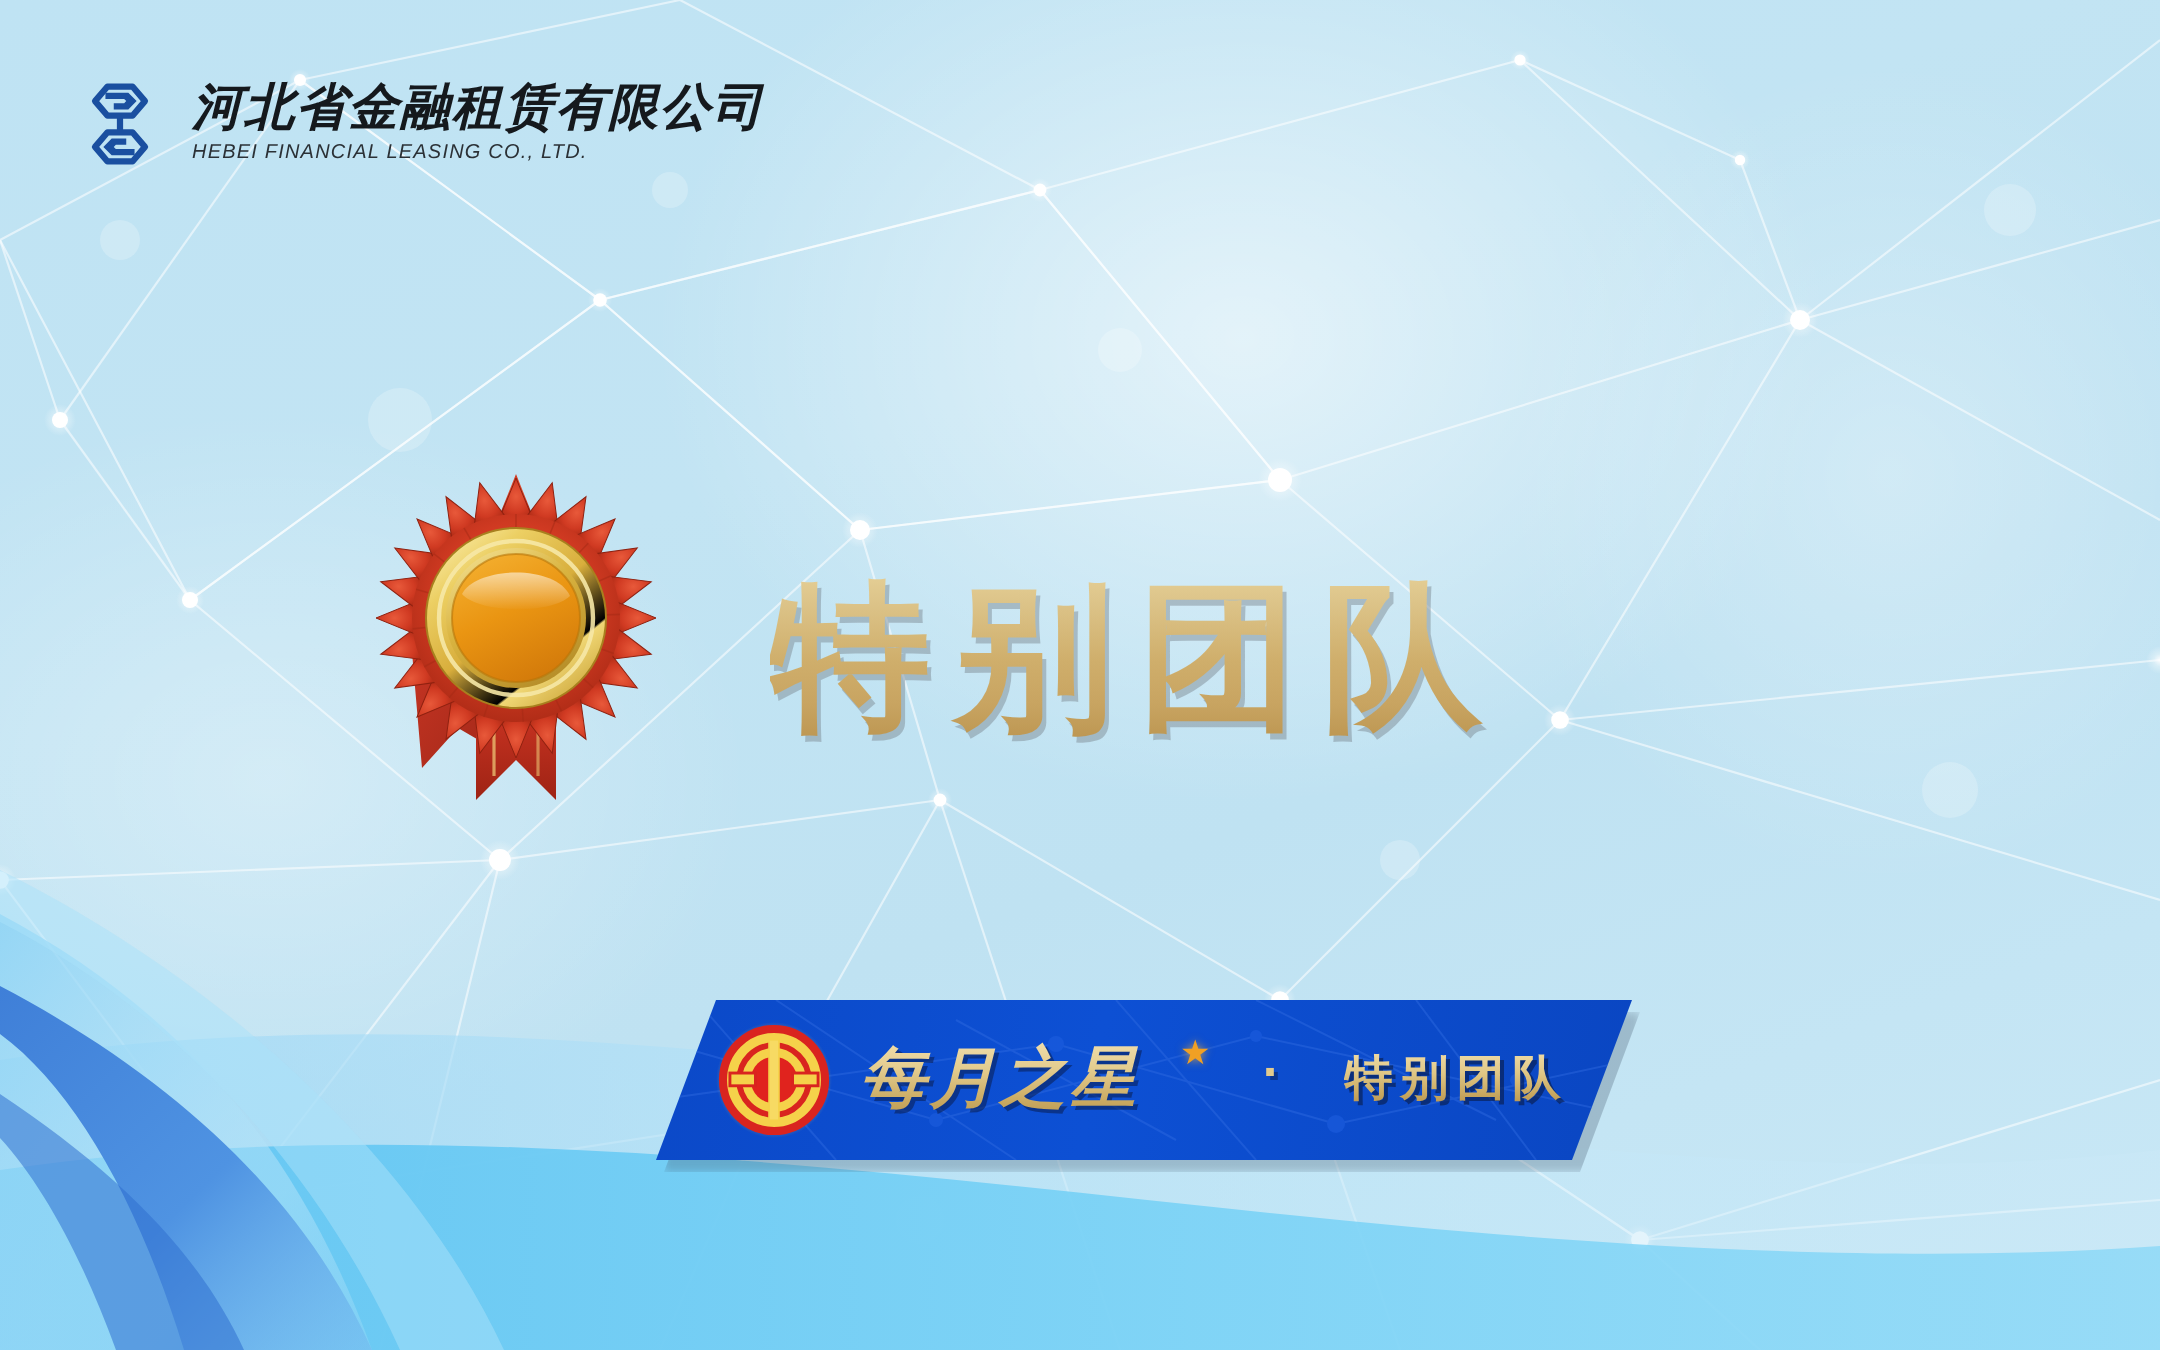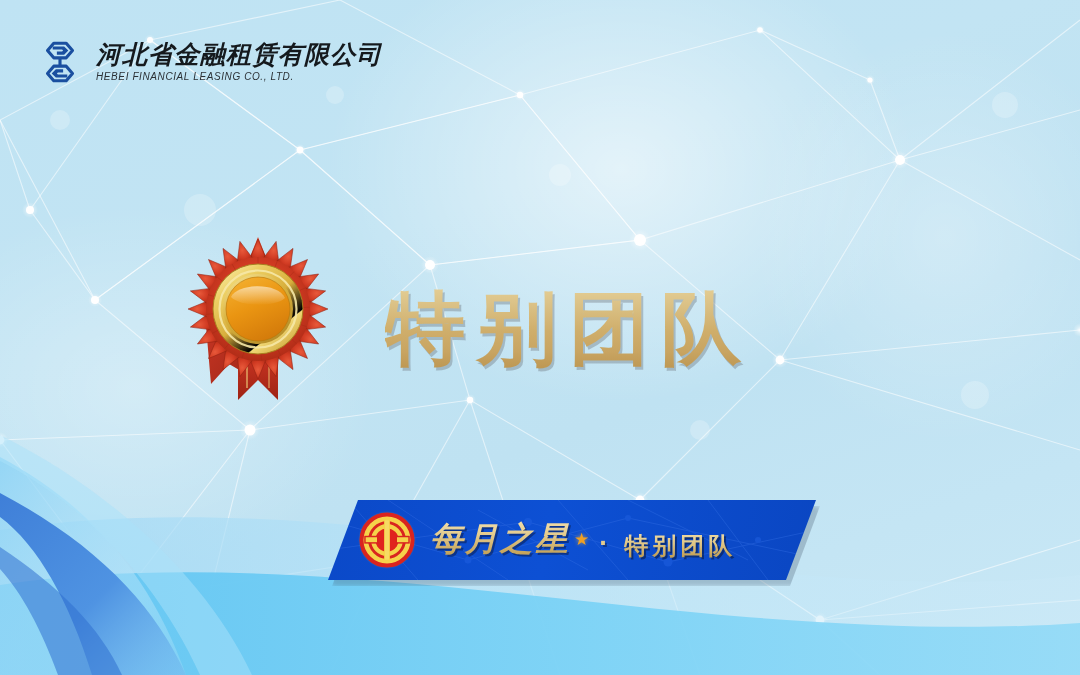--- a/index.html
+++ b/index.html
@@ -136,22 +136,22 @@
     position: absolute;
     inset: 0;
     display: flex;
     align-items: center;
     padding-left: 30px;
     gap: 14px;
   }
   .union-emblem { width: 58px; height: 58px; flex: 0 0 auto; }
   .banner-text-row {
     display: flex;
-    align-items: flex-end;
-    gap: 12px;
+    align-items: center;
+    gap: 28px;
     position: relative;
     top: -1px;
   }
   .banner-main {
     font-size: 33px;
     font-weight: 700;
     font-style: italic;
     letter-spacing: 2px;
     white-space: nowrap;
     background: linear-gradient(180deg, #f3e2b3 0%, #e3cb8d 40%, #c9a961 75%, #b8934a 100%);

